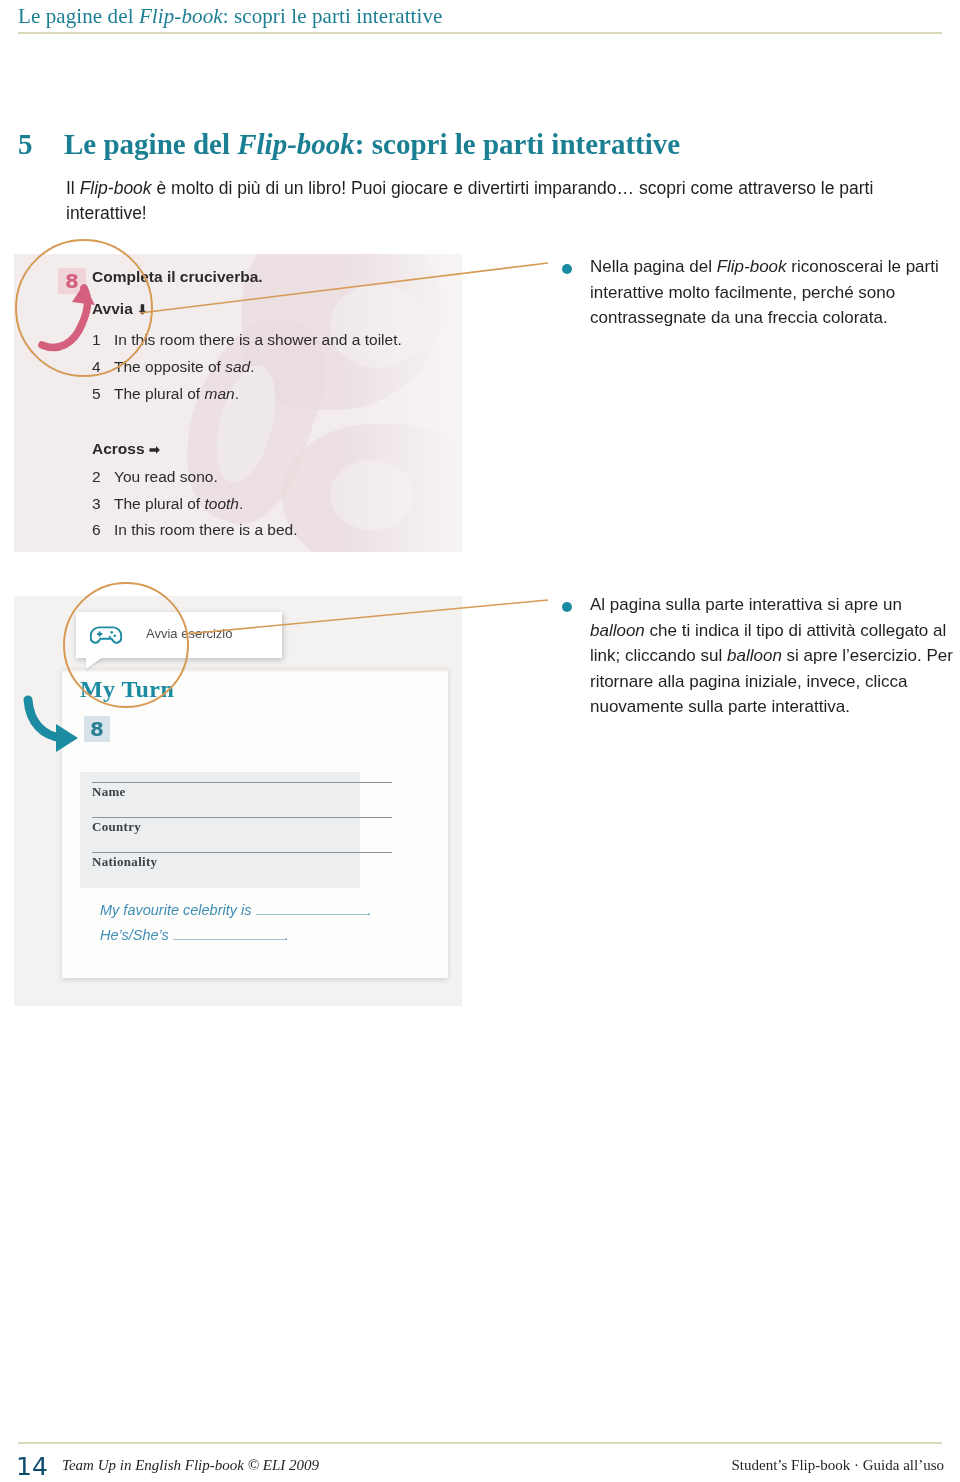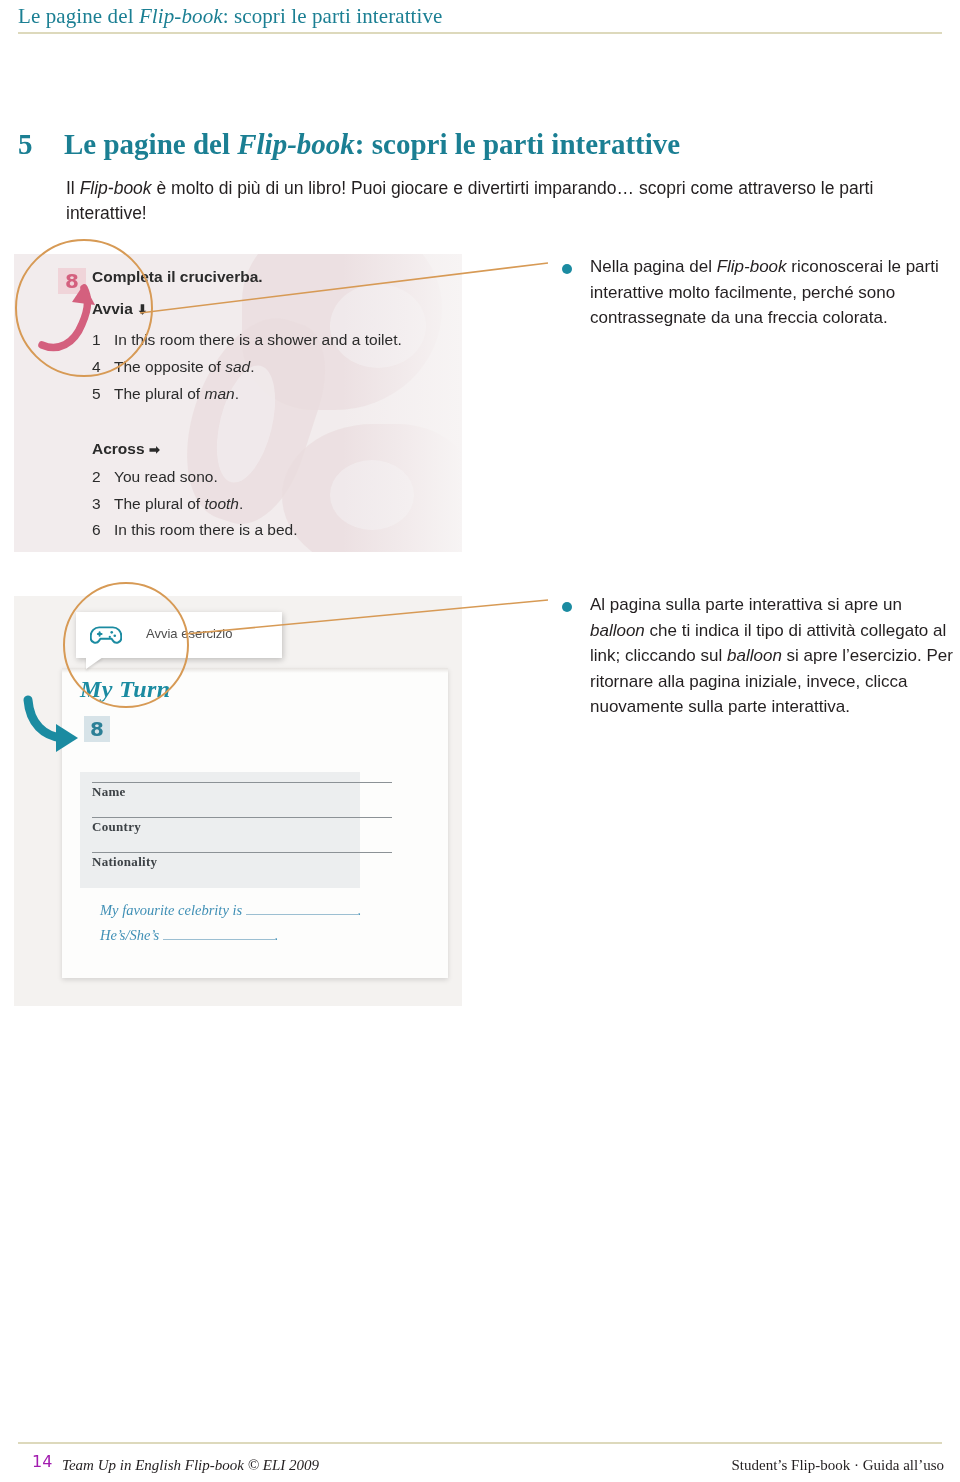--- a/index.html
+++ b/index.html
@@ -170,21 +170,20 @@
     font-size: 13px;
     color: #4d4d4d;
     white-space: nowrap;
   }
 
   .myturn-title {
     position: absolute;
     left: 66px; top: 80px;
     font-family: "Liberation Serif", serif;
     font-weight: bold;
-    font-style: italic;
     font-size: 24px;
     color: #1b8ba1;
     letter-spacing: .4px;
   }
   .ex-num-blue {
     position: absolute;
     left: 70px; top: 120px;
     width: 26px; height: 26px;
     background: #d7e3e8;
     color: #2b7f96;
@@ -226,21 +225,21 @@
     font-size: 13px;
     color: #3d4246;
     letter-spacing: .3px;
     padding-top: 1px;
   }
 
   .sentences {
     position: absolute;
     left: 86px; top: 302px;
     width: 300px;
-    font-family: Liberation Serif, serif;
+    font-family: Liberation Sans, sans-serif;
     font-style: italic;
     font-size: 14.5px;
     line-height: 25px;
     color: #3f8fb5;
     white-space: nowrap;
   }
   .sentences .blank {
     display: inline-block;
     border-bottom: 1px solid #9cbfd2;
     height: 12px;
@@ -281,24 +280,24 @@
 
   
   .footer-rule {
     position: absolute;
     left: 18px; top: 1442px;
     width: 924px; height: 2px;
     background: #ddd9bc;
   }
   .folio {
     position: absolute;
-    left: 32px; top: 1452px;
+    left: 16px; top: 1452px;
     font-family: "DejaVu Sans", sans-serif;
-    font-size: 16px;
-    color: #a21caf;
+    font-size: 25px;
+    color: #0c4a6e;
   }
   .footer-left {
     position: absolute;
     left: 62px; top: 1457px;
     font-family: "Liberation Serif", serif;
     font-style: italic;
     font-size: 15px;
     color: #231f20;
     white-space: nowrap;
   }

